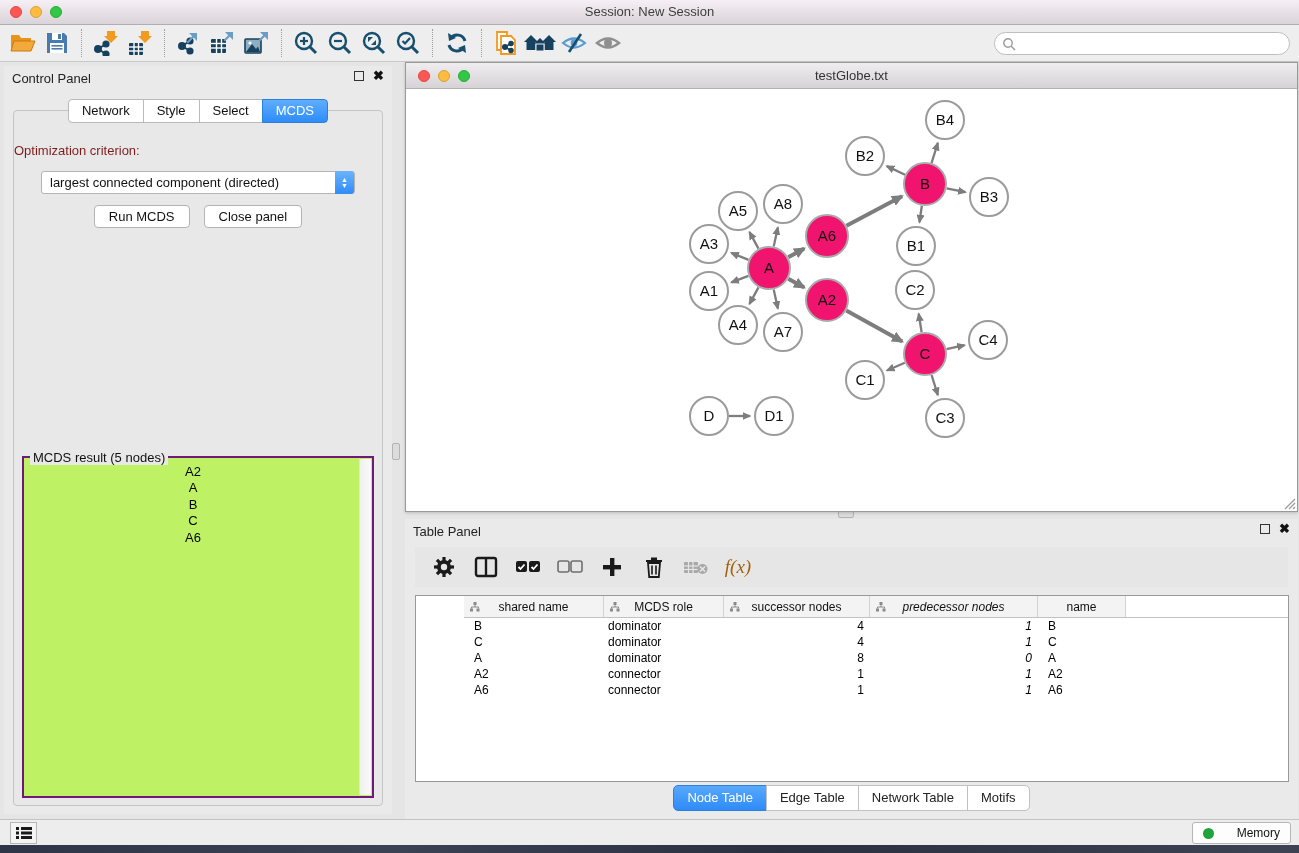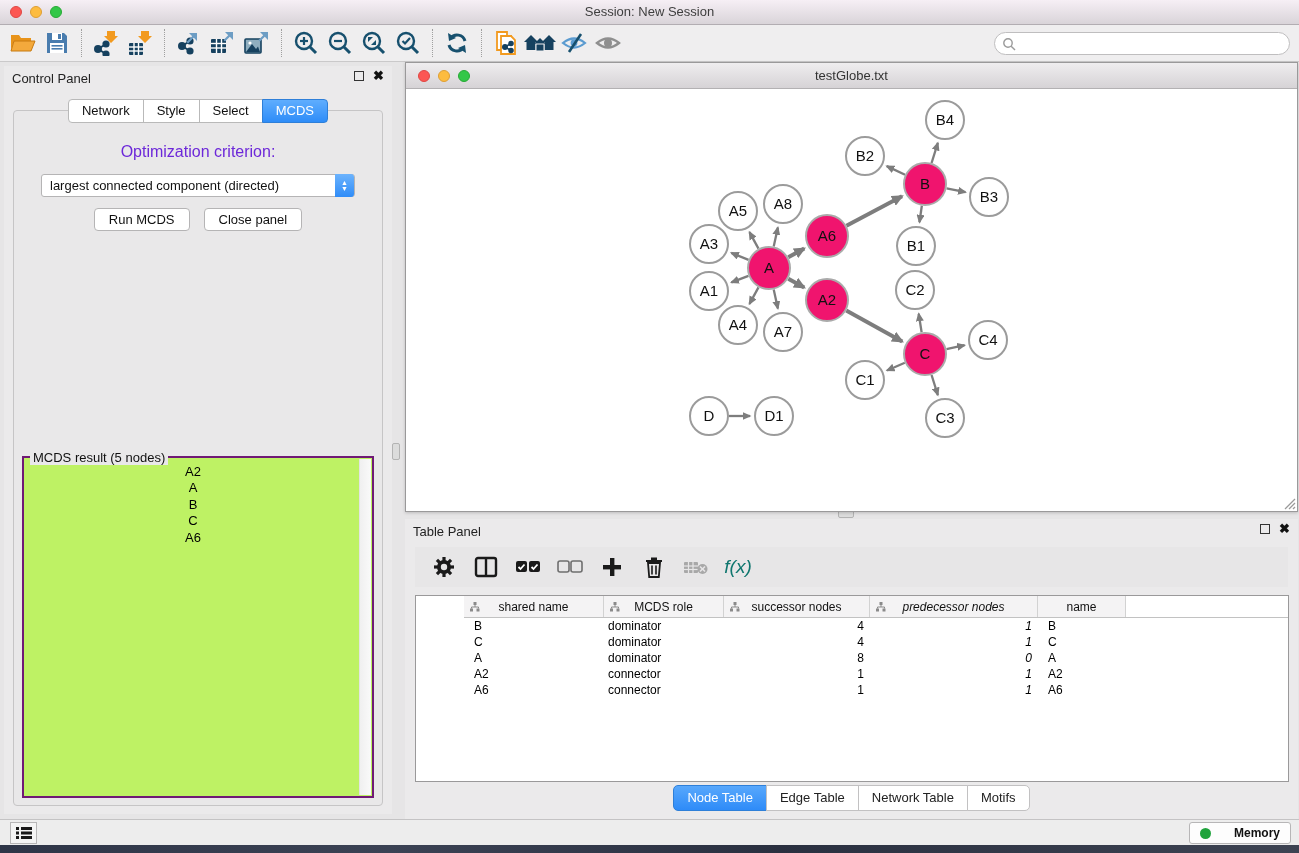--- a/index.html
+++ b/index.html
@@ -64,21 +64,21 @@
     margin-left:-1px; color:#111;
   }
   .cp-tab:first-child { border-radius:4px 0 0 4px; margin-left:0; }
   .cp-tab:last-child  { border-radius:0 4px 4px 0; }
   .cp-tab.active { background:linear-gradient(#5fadfe,#2e8cf8); color:#fff; border-color:#2e7fd8; }
 
   .cp-content {
     position:absolute; left:9px; right:9px; top:44px; bottom:8px;
     background:#e9e8e9; border:1px solid #c6c5c6; border-radius:4px;
   }
-  .opt-label { text-align:center; margin-top:32px; font-size:16px; color:#6d28d9; }
+  .opt-label { text-align:left; margin-top:32px; font-size:13px; color:#7f1d1d; }
   .dropdown {
     position:relative; margin:13px auto 0; width:314px; height:23px;
     background:#fff; border:1px solid #b5b4b5; border-radius:3px;
     font-size:13px; line-height:21px; padding-left:8px; color:#111;
   }
   .dd-stepper {
     position:absolute; right:0; top:-1px; width:19px; height:23px;
     background:linear-gradient(#6cb3fd,#2f8cf8); border-radius:0 3px 3px 0;
     display:flex; flex-direction:column; align-items:center; justify-content:center;
     color:#fff; font-size:7px; line-height:6px;
@@ -126,21 +126,21 @@
   
   .table-panel {
     position:absolute; left:405px; top:457px; width:893px; height:300px;
     background:#ebeaeb;
   }
   .tp-toolbar {
     position:absolute; left:10px; right:10px; top:28px; height:40px;
     background:#e7e6e7; display:flex; align-items:center; gap:4px; padding-left:10px;
   }
   .tp-btn { width:38px; height:32px; display:flex; align-items:center; justify-content:center; }
-  .fx-label { font-family:Liberation Sans, sans-serif; font-style:italic; font-size:19px; color:#0f766e; }
+  .fx-label { font-family:Liberation Serif, serif; font-style:italic; font-size:19px; color:#a16207; }
 
   .data-table {
     position:absolute; left:10px; right:9px; top:76px; bottom:37px;
     background:#fff; border:1px solid #9a999a; overflow:hidden; font-size:12px;padding-left:48px;
   }
   .dt-header { display:flex; height:22px; background:#f4f3f4; border-bottom:1px solid #c2c2c2; }
   .dt-hcell {
     position:relative; display:flex; align-items:center; justify-content:center;
     border-right:1px solid #d2d2d2; color:#111; font-size:12px;
   }
@@ -170,21 +170,21 @@
     position:absolute; left:0; top:819px; width:1299px; height:26px;
     background:#ededed; border-top:1px solid #c4c3c4;
   }
   .list-btn {
     position:absolute; left:10px; top:2px; width:27px; height:22px;
     background:#f4f4f4; border:1px solid #b7b6b7; display:flex; align-items:center; justify-content:center;
   }
   .memory-btn {
     position:absolute; right:8px; top:2px; height:22px;
     background:#fdfdfd; border:1px solid #b7b6b7; border-radius:3px;
-    display:flex; align-items:center; gap:23px; padding:0 10px; font-size:12px; color:#111;font-weight:bold;
+    display:flex; align-items:center; gap:23px; padding:0 10px; font-size:12px; color:#111;
   }
   .memory-dot { width:11px; height:11px; border-radius:50%; background:#1fa33c; }
   .desktop-strip {
     position:absolute; left:0; top:845px; width:1299px; height:8px;
     background:linear-gradient(90deg,#2e3547,#3b4254 30%,#2a3040 60%,#3d4352);
   }
   svg { display:block; }
 </style>
 </head>
 <body>

